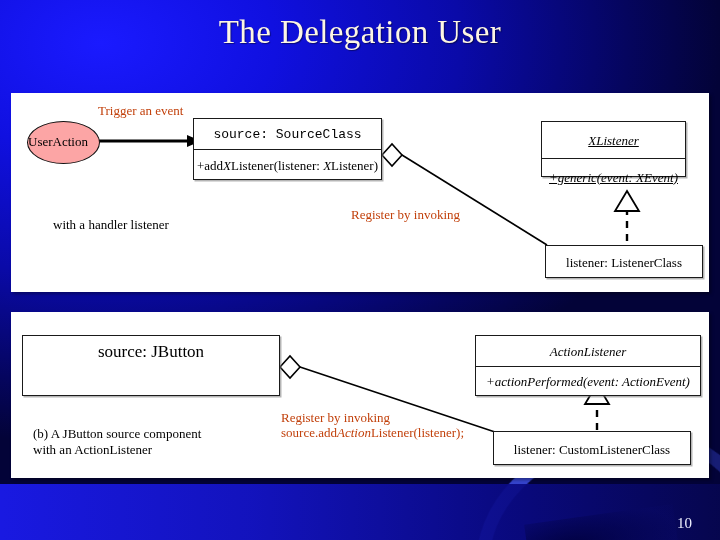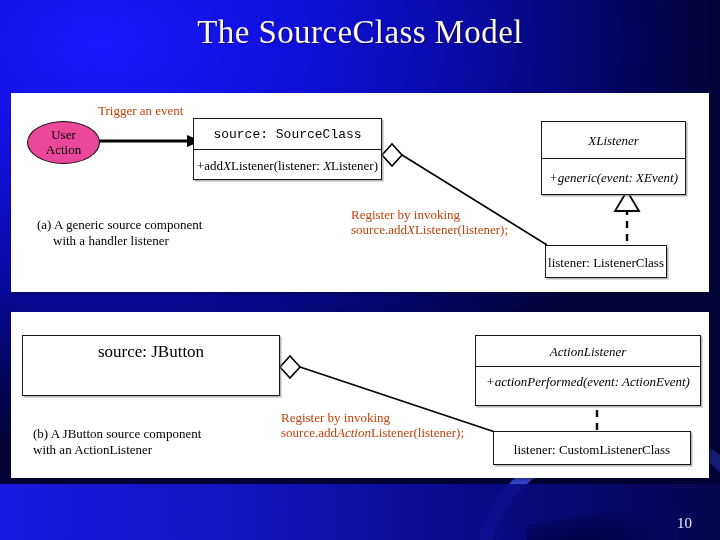--- a/index.html
+++ b/index.html
@@ -96,25 +96,25 @@
     align-items: center;
     justify-content: center;
   }
   .umlbox .cell.divider { border-top: 1.6px solid #1a1a1a; }
   .ital { font-style: italic; }
 
   .ellipse {
     position: absolute;
     border: 1.6px solid #111;
     border-radius: 50%;
-    background: #ec4899;
+    background: #fca5a5;
     display: flex;
-    flex-direction: column;
+    flex-direction: row;
     align-items: center;
-    justify-content: center;
+    justify-content: flex-start;
     color: #000;
     line-height: 1.08;
   }
 
   .note {
     position: absolute;
     color: #c2410c;
     font-family: "Liberation Serif", serif;
     line-height: 1.18;
     white-space: nowrap;
@@ -138,21 +138,21 @@
 </style>
 </head>
 <body>
 
 <div id="slide">
 
   <div class="swoosh"></div>
   <div class="band"></div>
   <div class="swoosh2"></div>
 
-  <div id="title">The SourceClass Model</div>
+  <div id="title">The Delegation User</div>
 
   <div class="panel" id="panel-a">
     <div class="fig">
 
       <svg width="698" height="199">
 
         <line x1="86" y1="48" x2="176" y2="48" stroke="#000" stroke-width="3"></line>
         <polygon points="176,42 190,48 176,54" fill="#000"></polygon>
 
         <polygon points="371,62 381,51 391,62 381,73" fill="#fff" stroke="#000" stroke-width="1.6"></polygon>
@@ -170,36 +170,34 @@
 
       <div class="note" style="left:87px; top:10px; font-size:13px;">Trigger an event</div>
 
       <div class="umlbox" style="left:182px; top:25px; width:189px; height:62px;">
         <div class="cell" style="height:30px; font-size:13px;font-family:Liberation Mono, monospace;">source: SourceClass</div>
         <div class="cell divider" style="height:30px; font-size:13px;">
             <span><span>+add</span><span class="ital">X</span><span>Listener(listener: </span><span class="ital">X</span><span>Listener)</span></span>
           </div>
       </div>
 
-      <div class="umlbox" style="left:530px; top:28px; width:145px; height:74px;">
+      <div class="umlbox" style="left:530px; top:28px; width:145px; height:56px;text-decoration:underline;">
         <div class="cell ital" style="height:36px; font-size:13px;">XListener</div>
         <div class="cell divider ital" style="height:36px; font-size:13px;">+generic(event: XEvent)</div>
       </div>
 
-      <div class="umlbox" style="left:534px; top:152px; width:122px; height:33px;">
+      <div class="umlbox" style="left:534px; top:152px; width:158px; height:33px;">
         <div class="cell" style="height:33px; font-size:13px;">listener: ListenerClass</div>
       </div>
 
       <div class="note" style="left:340px; top:114px; font-size:13px;">
         <div>Register by invoking</div>
-        <div><span>source.add</span><span class="ital">X</span><span>Listener(listener);</span></div>
       </div>
 
       <div class="caption" style="left:26px; top:124px; font-size:13px;">
-        <div>(a) A generic source component</div>
         <div style="padding-left:16px;">with a handler listener</div>
       </div>
 
     </div>
   </div>
 
   <div class="panel" id="panel-b">
     <div class="fig">
 
       <svg width="698" height="166">
@@ -209,21 +207,21 @@
         <line x1="289" y1="55" x2="484" y2="120" stroke="#000" stroke-width="1.6"></line>
 
         <line x1="586" y1="118" x2="586" y2="92" stroke="#000" stroke-width="2.4" stroke-dasharray="7,6"></line>
         <polygon points="586,72 598,92 574,92" fill="#fff" stroke="#000" stroke-width="1.8"></polygon>
       </svg>
 
       <div class="umlbox" style="left:11px; top:23px; width:258px; height:61px;">
         <div class="cell" style="height:30px; font-size:17px;">source: JButton</div>
       </div>
 
-      <div class="umlbox" style="left:464px; top:23px; width:226px; height:71px;">
+      <div class="umlbox" style="left:464px; top:23px; width:226px; height:61px;">
         <div class="cell ital" style="height:30px; font-size:13px;">ActionListener</div>
         <div class="cell divider ital" style="height:29px; font-size:13px;">+actionPerformed(event: ActionEvent)</div>
       </div>
 
       <div class="umlbox" style="left:482px; top:119px; width:198px; height:34px;">
         <div class="cell" style="height:34px; font-size:13px;">listener: CustomListenerClass</div>
       </div>
 
       <div class="note" style="left:270px; top:98px; font-size:13px;">
         <div>Register by invoking</div>

